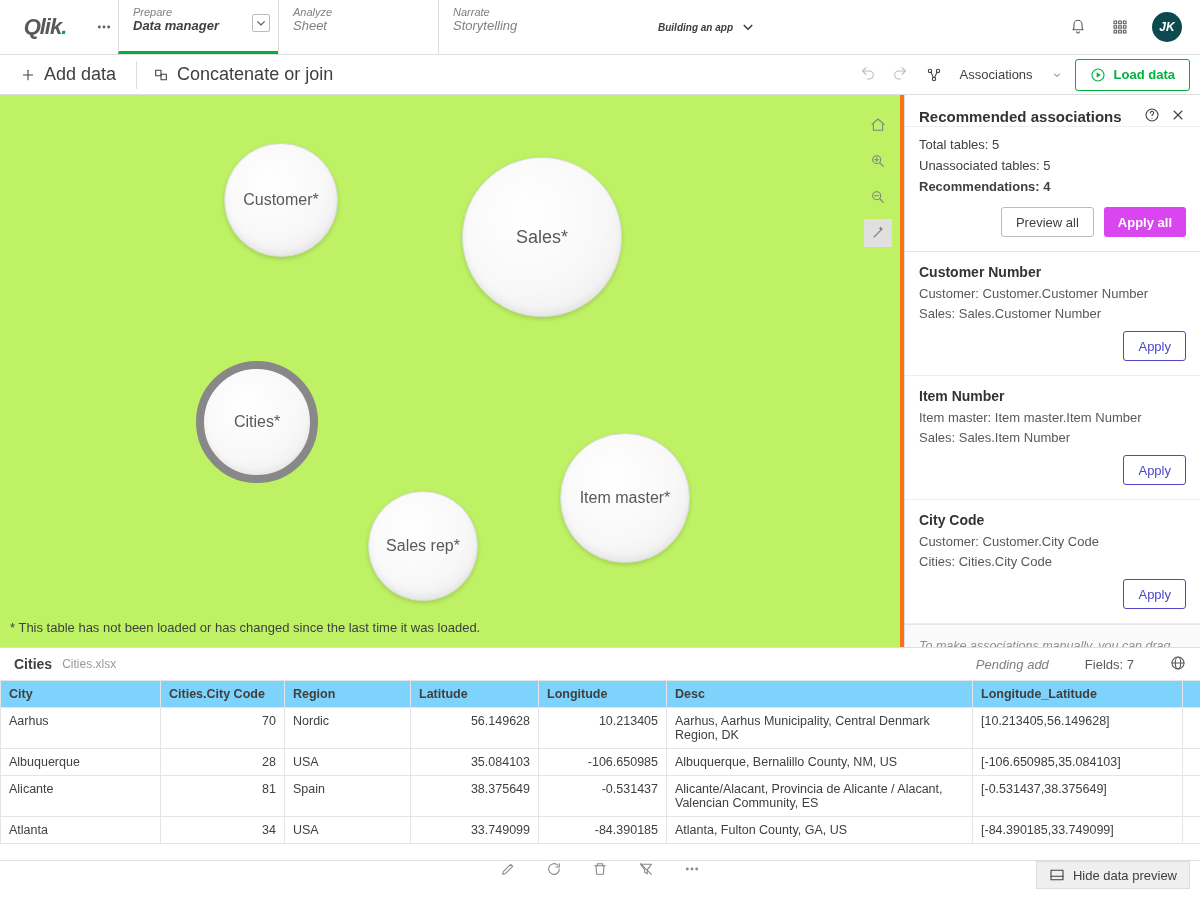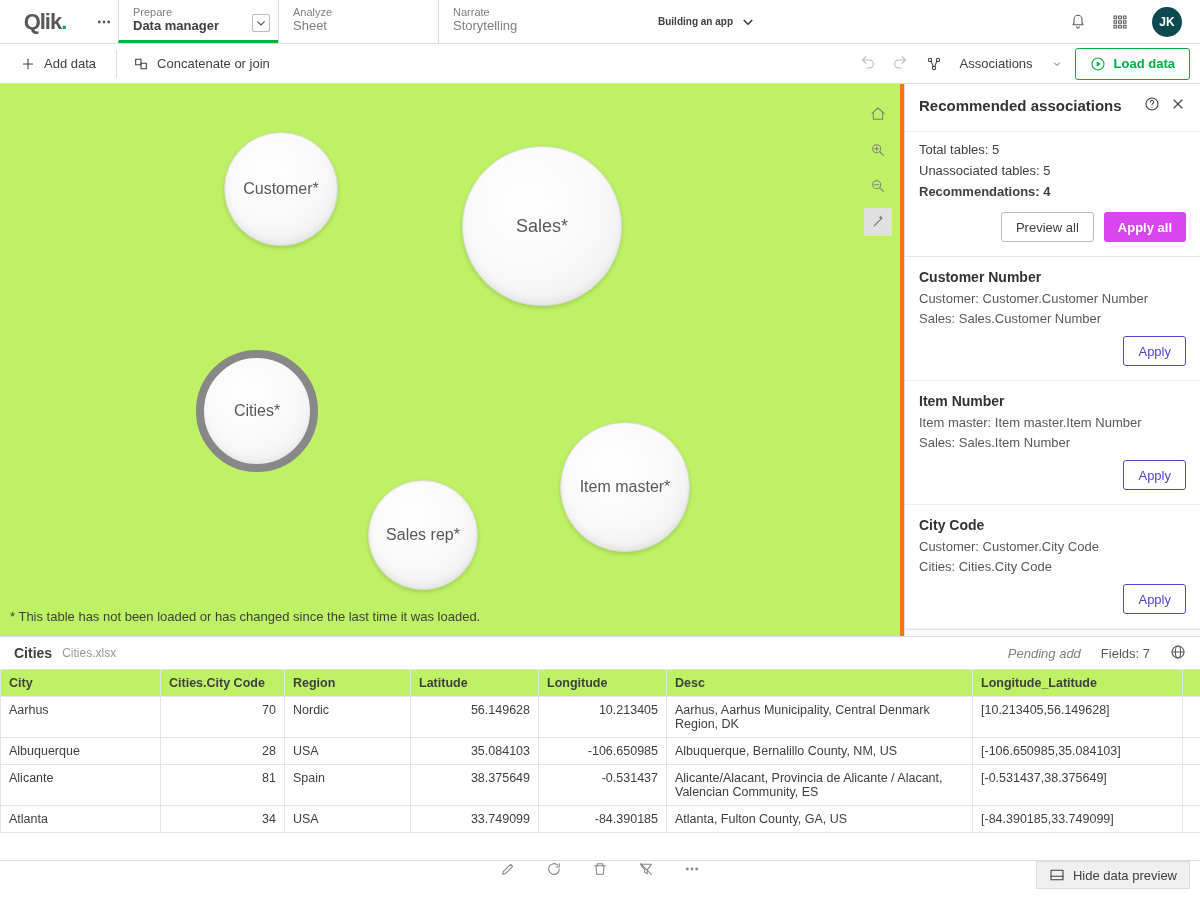--- a/index.html
+++ b/index.html
@@ -1,80 +1,80 @@
 <!DOCTYPE html>
 <html><head>
 <meta charset="utf-8">
 <style>
 * { margin:0; padding:0; box-sizing:border-box; font-family: "Qlik Sans", -apple-system, Arial, sans-serif; }
 body { width:1200px; height:900px; background:#fff; color:#404040; font-size:13px; overflow:hidden; }
 
 
-.topbar { height:44px; border-bottom:1px solid #ddd; display:flex; align-items:stretch; }
+.topbar { height:55px; border-bottom:1px solid #ddd; display:flex; align-items:stretch;font-style:italic; }
 .logo { width:90px; display:flex; align-items:center; justify-content:center; font-size:22px; font-weight:700; font-family:Arial; color:#595959; letter-spacing:-1px;}
 .logo .q-o { color:#00b140; }
 .more-dots { width:28px; display:flex; align-items:center; justify-content:center; color:#595959; }
 .nav-tab { border-left:1px solid #ddd; min-width:160px; padding:6px 14px 0 14px; display:flex; flex-direction:column; justify-content:center; position:relative; }
 .nav-tab .sup { font-size:11px; color:#808080; }
 .nav-tab .main { font-size:13px; color:#808080; }
 .nav-tab.active { border-bottom:3px solid #00b140; }
 .nav-tab.active .main { font-weight:700; color:#404040; }
 .nav-tab .chev { position:absolute; right:8px; top:14px; width:18px; height:18px; border:1px solid #bbb; border-radius:2px; display:flex; align-items:center; justify-content:center; font-size:10px; color:#595959;}
 .app-title { flex:1; display:flex; align-items:center; padding-left:60px; font-size:10px; font-weight:700; gap:6px;}
 .top-right { display:flex; align-items:center; gap:22px; padding:0 18px; }
 .icon-btn { width:20px; height:20px; display:flex; align-items:center; justify-content:center; color:#595959; }
 .avatar { width:30px; height:30px; border-radius:50%; background:#0c4a4f; color:#fff; font-size:12px; font-weight:700; display:flex; align-items:center; justify-content:center; }
 
 
 .actionbar { height:40px; border-bottom:1px solid #ddd; display:flex; align-items:center; padding:0 10px; gap:4px;}
-.act { display:flex; align-items:center; gap:8px; padding:0 10px; height:28px; color:#404040; font-size:13px;}
+.act { display:flex; align-items:center; gap:8px; padding:0 10px; height:28px; color:#404040; font-size:18px;}
 .act.sep { border-left:1px solid #ddd; margin-left:6px; padding-left:16px; }
 .spacer { flex:1; }
 .assoc-drop { display:flex; align-items:center; gap:18px; padding:0 8px; height:28px; color:#404040;}
 .load-btn { border:1px solid #00b140; color:#00b140; height:32px; padding:0 14px; display:flex; align-items:center; gap:8px; border-radius:3px; font-weight:600;}
 .undo-redo { color:#bbb; padding:0 6px;}
 
 
 .main { display:flex; height:552px; }
 .canvas-wrap { flex:1; position:relative; background:#bef264; border-right:4px solid #f97316;}
 .side-tools { position:absolute; right:8px; top:16px; display:flex; flex-direction:column; gap:8px; align-items:center;}
 .tool { width:28px; height:28px; display:flex; align-items:center; justify-content:center; color:#808080;}
 .tool.active { background:#e0e0e0; }
 .bubble { position:absolute; border-radius:50%; background:radial-gradient(circle at 40% 35%, #ffffff 0%, #f8f8f8 55%, #e9e9e9 100%); border:1px solid #d9d9d9; box-shadow:0 2px 4px rgba(0,0,0,.15), inset 0 -4px 6px rgba(0,0,0,.05); display:flex; align-items:center; justify-content:center; color:#595959; font-size:16px;}
 .bubble.sel { outline:8px solid #888; outline-offset:-2px;}
 .footnote { position:absolute; left:10px; bottom:12px; font-size:13px; color:#404040;}
 
 
 .panel { width:296px; background:#fff; display:flex; flex-direction:column; border-left:1px solid #ddd; overflow:hidden;}
-.panel-head { padding:12px 14px 16px; display:flex; align-items:center; gap:10px; border-bottom:1px solid #eee;}
+.panel-head { padding:12px 14px 0; display:flex; align-items:center; gap:10px; border-bottom:1px solid #eee;}
 .panel-head h3 { font-size:15px; font-weight:700; flex:1; color:#333;}
 .panel-body { padding:8px 14px 14px; border-bottom:1px solid #e5e5e5;}
 .stat { font-size:13px; color:#404040; line-height:1.6;}
 .stat.b { font-weight:700;}
 .panel-btns { display:flex; gap:10px; padding-top:10px; justify-content:flex-end;}
 .btn { height:30px; padding:0 14px; border-radius:3px; font-size:13px; display:flex; align-items:center; }
 .btn.outline-dark { border:1px solid #bbb; color:#404040; background:#fff;}
 .btn.primary { background:#d946ef; color:#fff; font-weight:600;}
 .btn.outline-prim { border:1px solid #4f46c8; color:#4f46c8; background:#fff;}
 .rec { padding:12px 14px 14px; border-bottom:1px solid #eee; }
 .rec h4 { font-size:14px; font-weight:700; color:#333; margin-bottom:4px;}
 .rec .line { font-size:13px; color:#595959; line-height:1.5;}
 .rec .apw { display:flex; justify-content:flex-end; padding-top:8px;}
 .panel-foot { padding:14px; font-size:12.5px; color:#909090; font-style:italic; background:#fafafa; border-top:1px solid #e5e5e5;}
 
 
 .preview { border-top:1px solid #ddd; }
 .pv-head { height:32px; display:flex; align-items:center; padding:0 14px; gap:10px;}
 .pv-head .tname { font-size:14px; font-weight:600;}
 .pv-head .fname { font-size:12px; color:#999;}
-.pv-head .right { margin-left:auto; display:flex; align-items:center; gap:20px; color:#595959; font-size:13px;}
+.pv-head .right { margin-left:auto; display:flex; align-items:center; gap:36px; color:#595959; font-size:13px;}
 .pv-head .pending { font-style:italic; color:#808080;}
 table { width:100%; border-collapse:collapse; table-layout:fixed;}
 th, td { border:1px solid #e5e5e5; padding:6px 8px; font-size:12.5px; text-align:left; vertical-align:top;}
-th { background:#bef264; font-weight:600; color:#404040;}
+th { background:#7dd3fc; font-weight:600; color:#404040;}
 td.num { text-align:right; color:#404040;}
 col.c-city{width:160px;} col.c-code{width:124px;} col.c-reg{width:126px;} col.c-lat{width:128px;} col.c-lon{width:128px;} col.c-desc{width:306px;} col.c-ll{width:210px;} col.c-end{width:18px;}
 
 
 .bottombar { position:absolute; bottom:0; left:0; right:0; height:40px; border-top:1px solid #ddd; background:#fff; display:flex; align-items:flex-start; justify-content:center; gap:30px; color:#888;}
 .hide-prev { position:absolute; right:10px; display:flex; align-items:center; gap:8px; background:#efefef; border:1px solid #ddd; height:28px; padding:0 12px; color:#404040;}
 
 svg { width:16px; height:16px; stroke:currentColor; fill:none; stroke-width:1.6; stroke-linecap:round; stroke-linejoin:round; }
 </style>
 </head>

